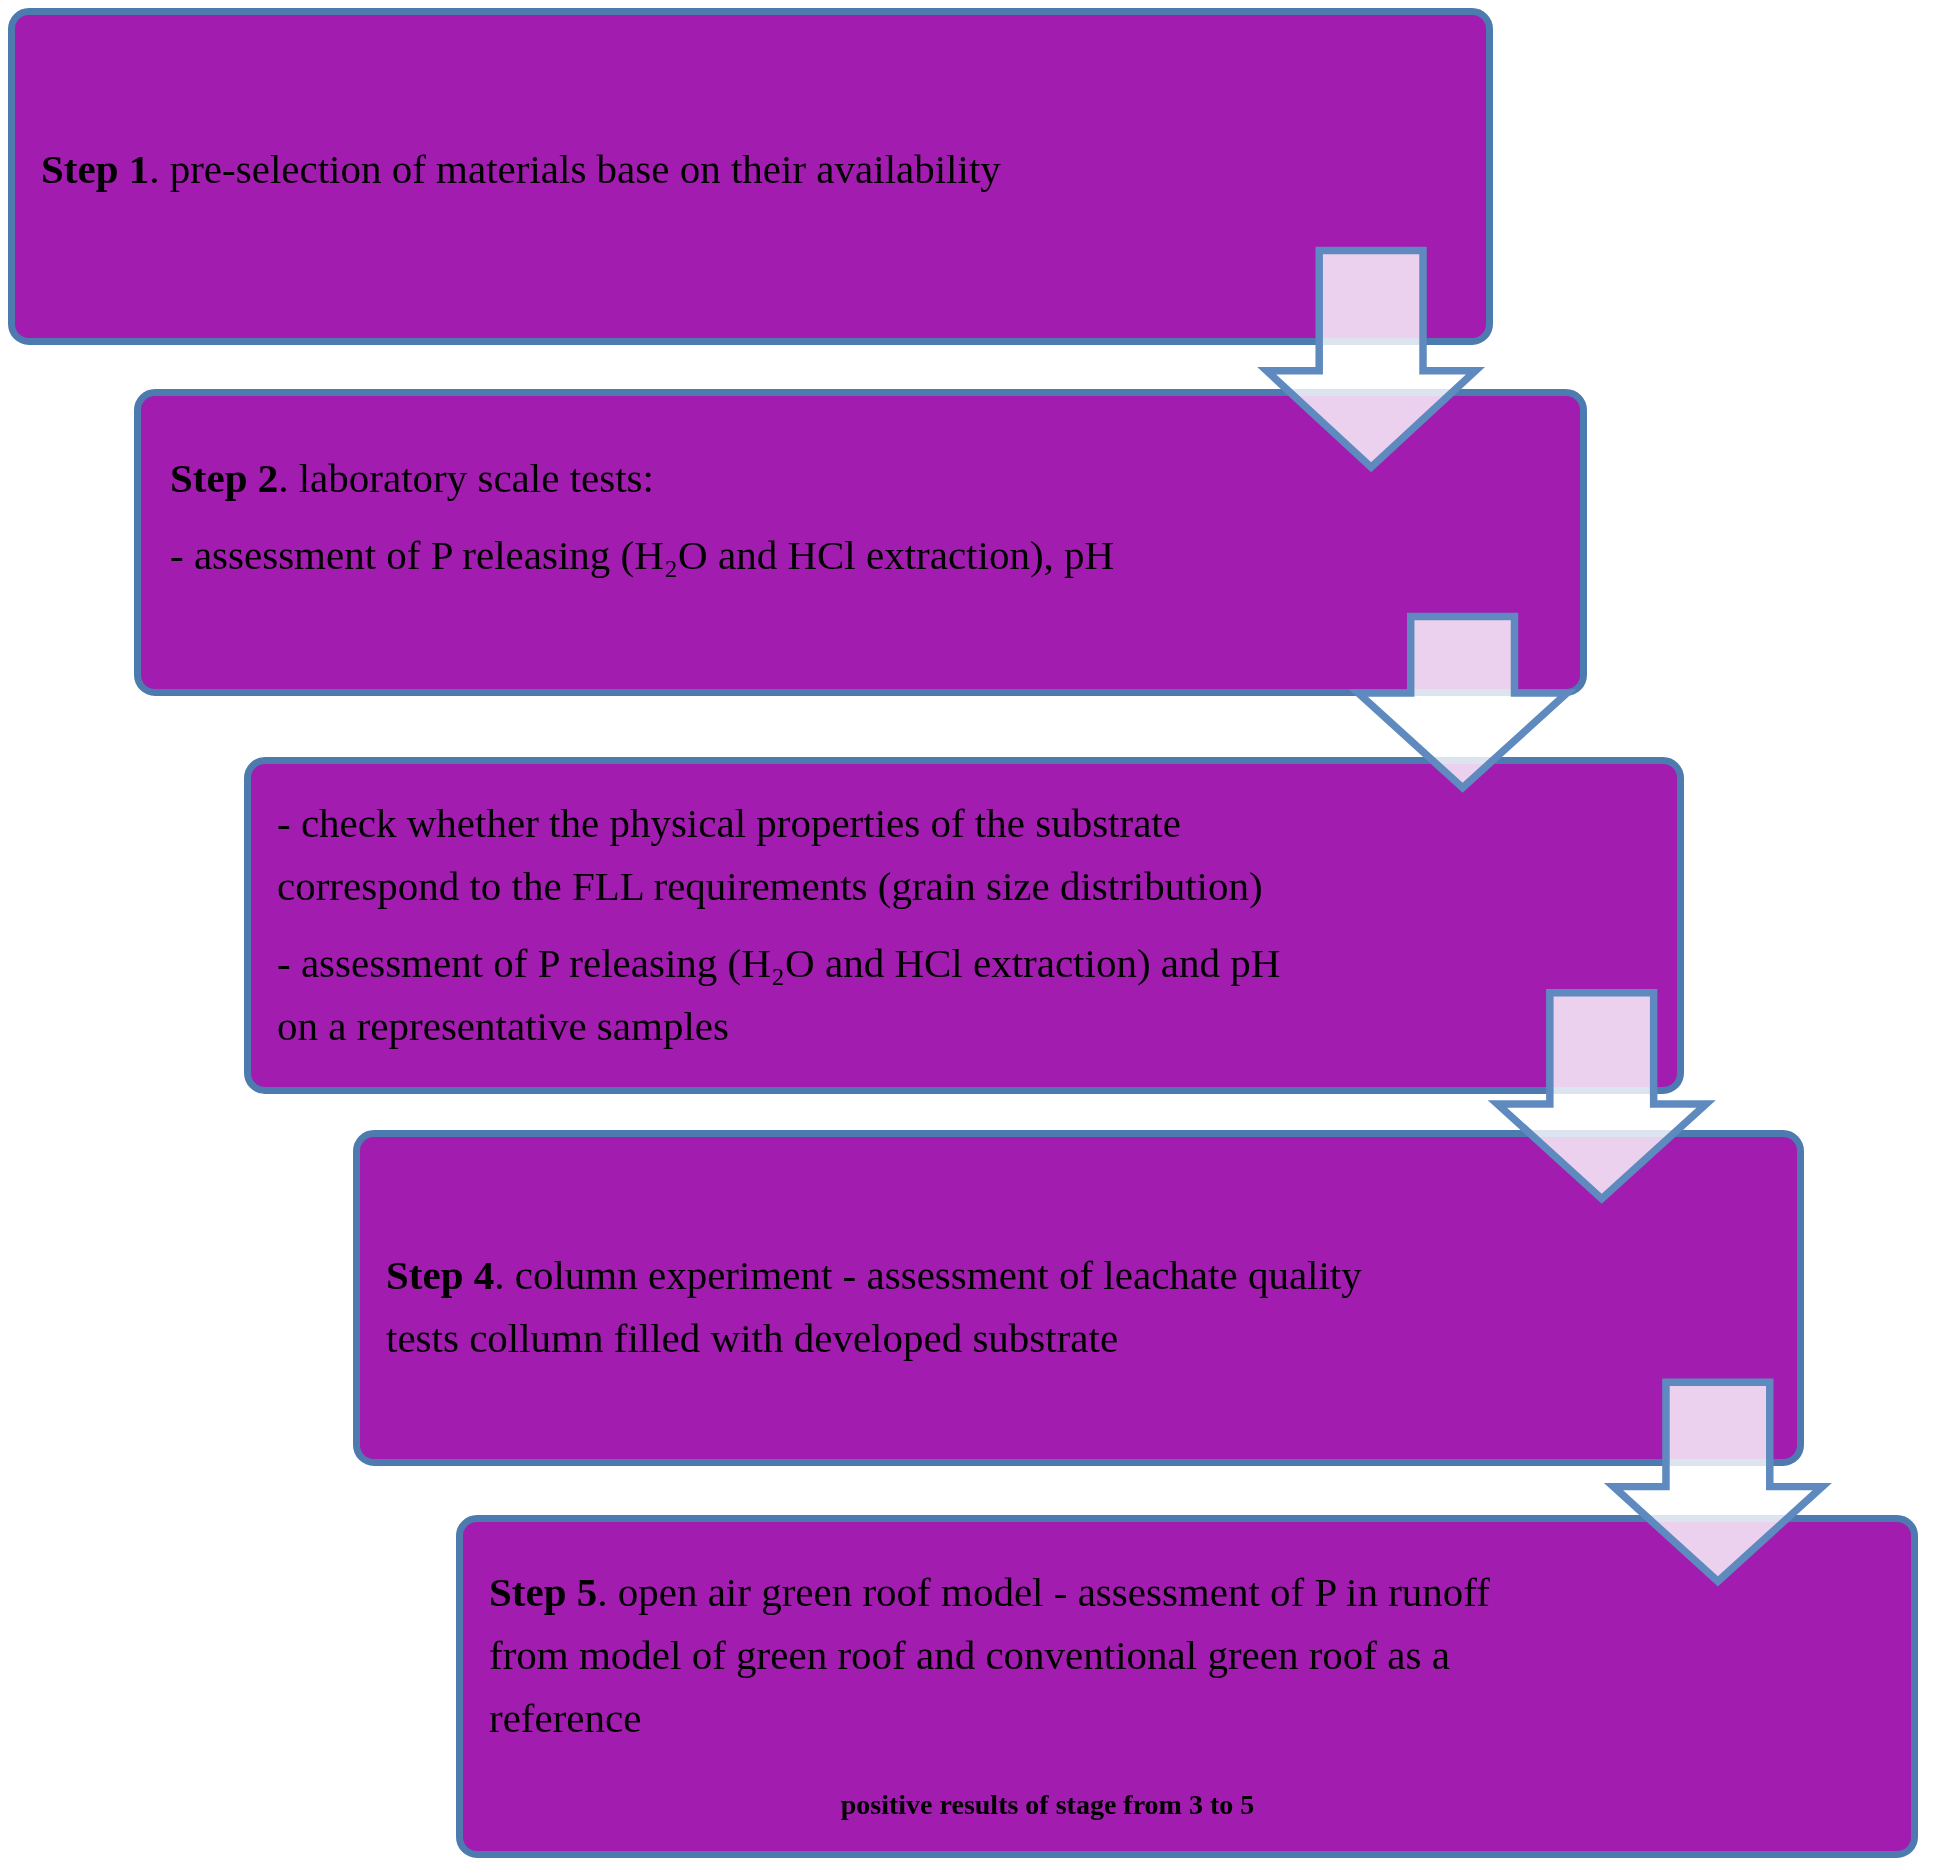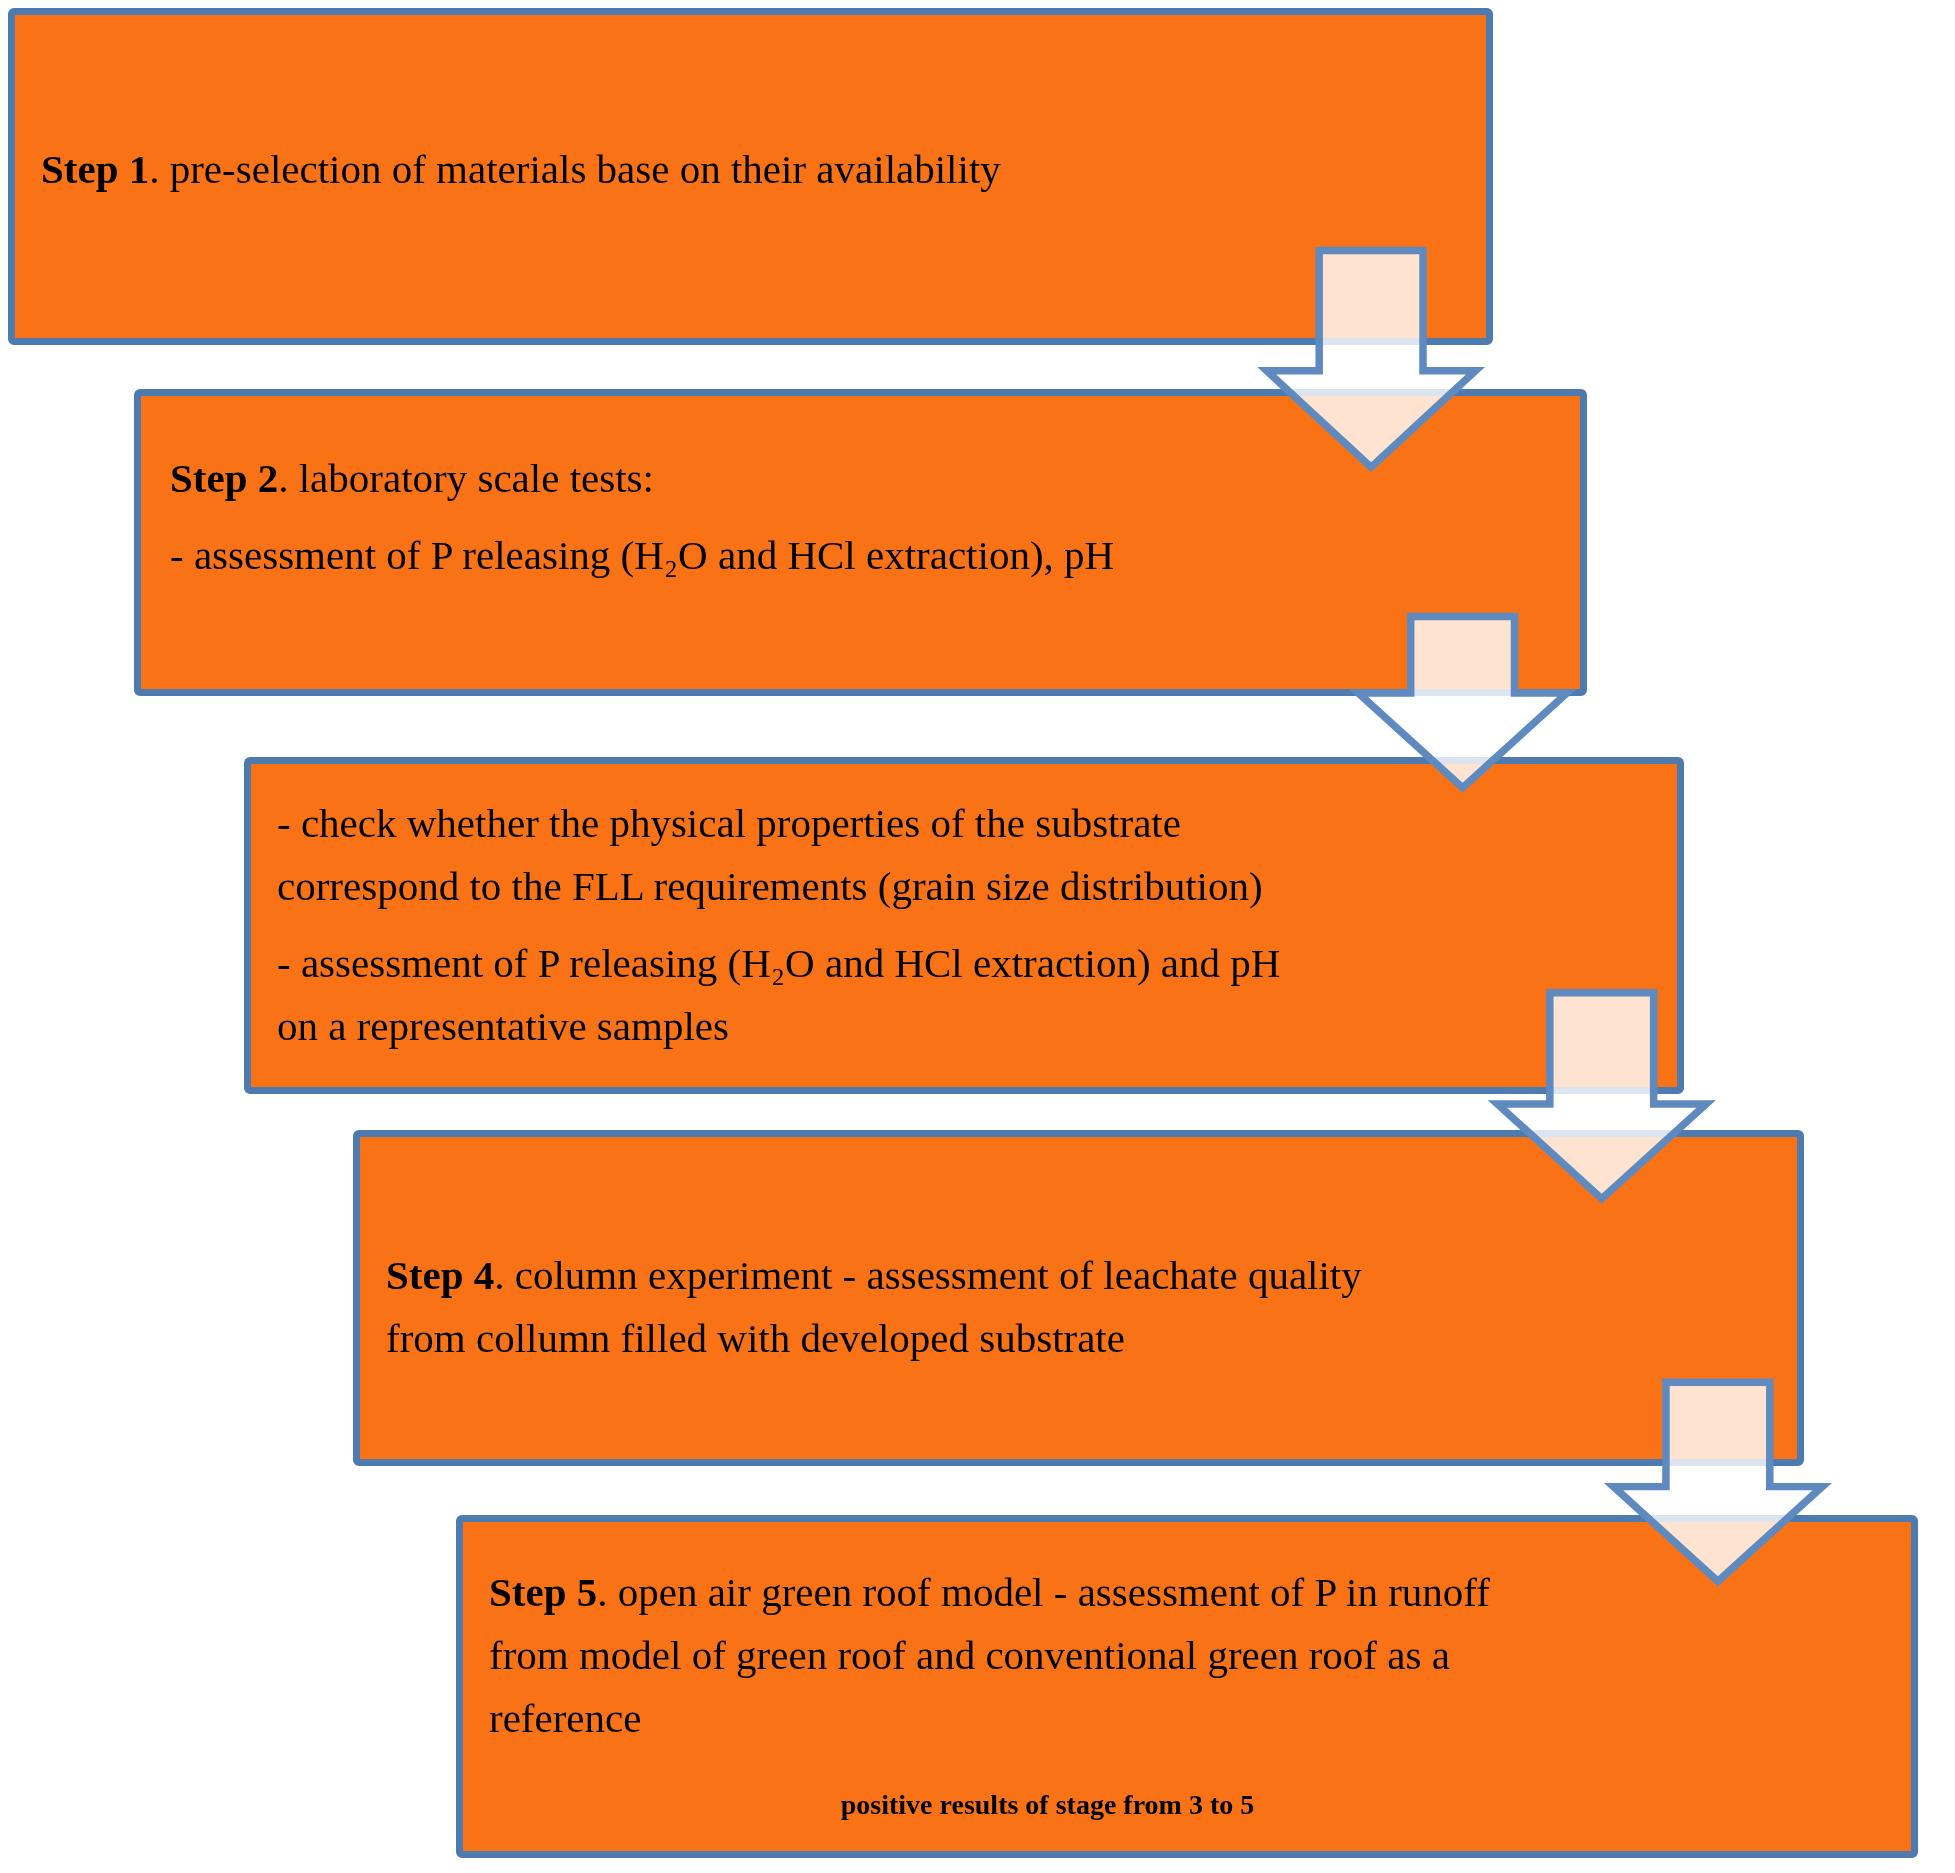--- a/index.html
+++ b/index.html
@@ -7,22 +7,22 @@
     --arrowline:#5e8abf;
     --text:#000000;
   }
   html,body{margin:0;padding:0;background:#ffffff;}
   body{
     width:1955px;height:1873px;position:relative;overflow:hidden;
     font-family:"Liberation Serif","DejaVu Serif",serif;color:var(--text);
   }
   .canvas{position:absolute;inset:0;}
   .box{
-    position:absolute;box-sizing:border-box;background:#f97316;
-    border:7px solid var(--boxline);border-radius:6px;
+    position:absolute;box-sizing:border-box;background:#a21caf;
+    border:7px solid var(--boxline);border-radius:21px;
   }
   .box1{left:8px;top:8px;width:1485px;height:337px;display:flex;align-items:center;}
   .box2{left:134px;top:389px;width:1453px;height:307px;padding:51px 32px 0 29px;}
   .box3{left:244px;top:757px;width:1440px;height:337px;padding:28px 32px 0 26px;}
   .box4{left:353px;top:1130px;width:1451px;height:336px;display:flex;flex-direction:column;justify-content:center;padding:32px 32px 0 26px;}
   .box5{left:456px;top:1515px;width:1462px;height:343px;padding:39px 32px 8px 26px;}
   .box1 .para{padding-left:26px;}
   .para{
     margin:0 0 14px 0;font-size:41px;line-height:63px;
     white-space:pre-line;
@@ -54,21 +54,21 @@
 
   <div class="box box3">
     <p class="para">- check whether the physical properties of the substrate
 correspond to the FLL requirements (grain size distribution)</p>
     <p class="para">- assessment of P releasing (H₂O and HCl extraction) and pH
 on a representative samples</p>
   </div>
 
   <div class="box box4">
     <p class="para"><b>Step 4</b><span>. column experiment - assessment of leachate quality
-from collumn filled with developed substrate</span></p>
+tests collumn filled with developed substrate</span></p>
   </div>
 
   <div class="box box5">
     <p class="para"><b>Step 5</b><span>. open air green roof model - assessment of P in runoff
 from model of green roof and conventional green roof as a
 reference</span></p>
     <div class="center-block">
       <p class="concl">positive results of stage from 3 to 5</p>
       <p class="concl">= substrate ready for implementation</p>
     </div>

